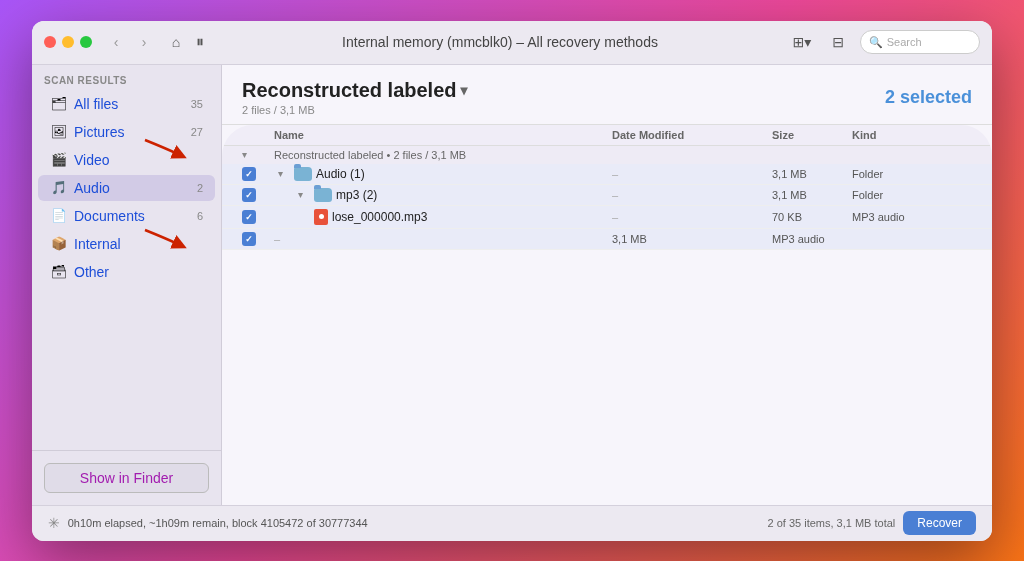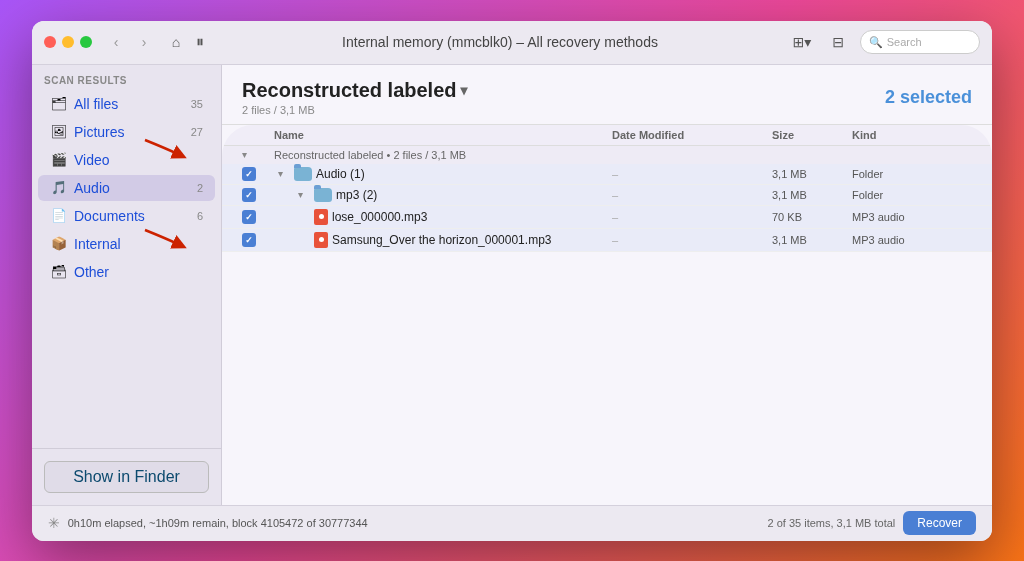--- a/index.html
+++ b/index.html
@@ -198,22 +198,22 @@
       padding: 12px;
       border-top: 1px solid #d0ccd8;
     }
 
     .show-finder-btn {
       width: 100%;
       padding: 6px 12px;
       background: #e0dce8;
       border: 1px solid #bbb;
       border-radius: 6px;
-      font-size: 16px;
-      color: #0c4a6e;
+      font-size: 14px;
+      color: #a21caf;
       cursor: pointer;
       text-align: center;
     }
 
     
     .content {
       flex: 1;
       display: flex;
       flex-direction: column;
       background: #f7f5fb;
@@ -593,27 +593,20 @@
             </div>
             <div class="date-cell">–</div>
             <div class="size-cell">70 KB</div>
             <div class="kind-cell">MP3 audio</div>
           </div>
 
           <div class="file-row" style="background: rgba(74,127,212,0.08);">
             <div class="checkbox-cell">
               <div class="checkbox"></div>
             </div>
-            <div class="file-name-cell">
-              <span style="width:32px;display:inline-block;"></span>
-              <div class="mp3-icon">
-                <div class="mp3-dot"></div>
-              </div>
-              <span class="file-name-text">Samsung_Over the horizon_000001.mp3</span>
-            </div>
             <div class="date-cell">–</div>
             <div class="size-cell">3,1 MB</div>
             <div class="kind-cell">MP3 audio</div>
           </div>
         </div>
       </div>
 
       <svg style="position:absolute;left:175px;top:100px;width:60px;height:180px;pointer-events:none;overflow:visible;">
 
         <defs>

